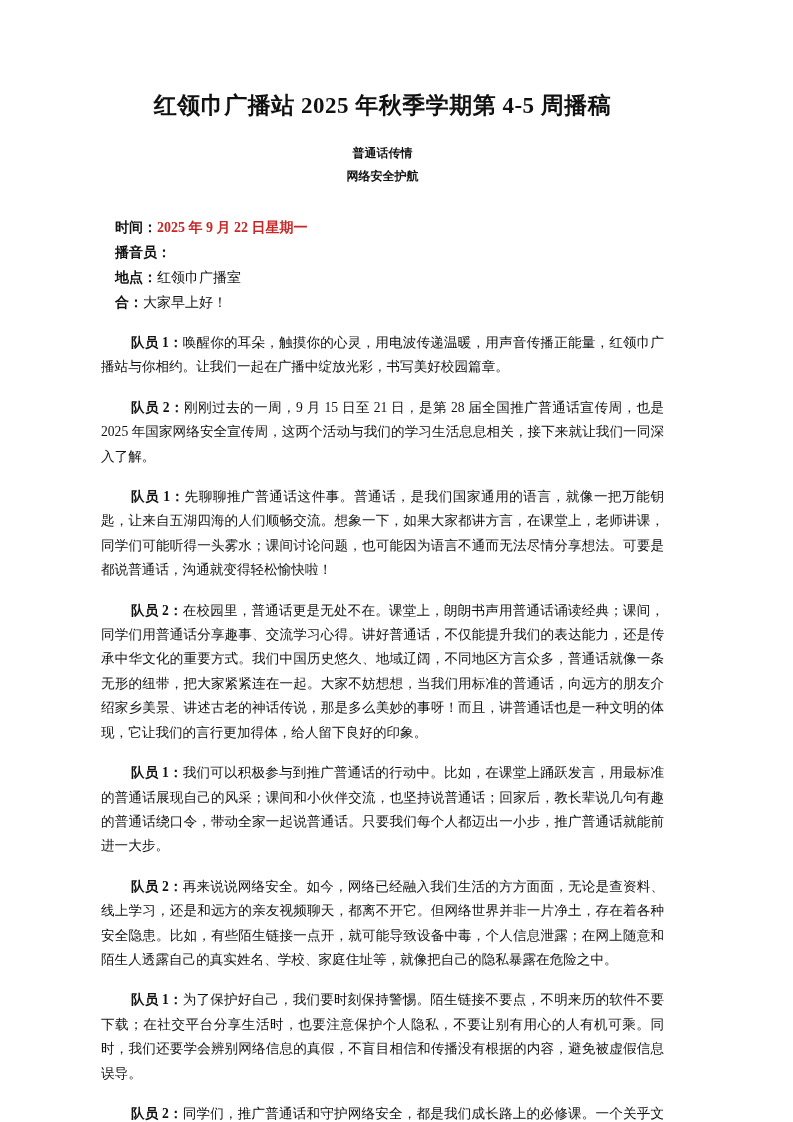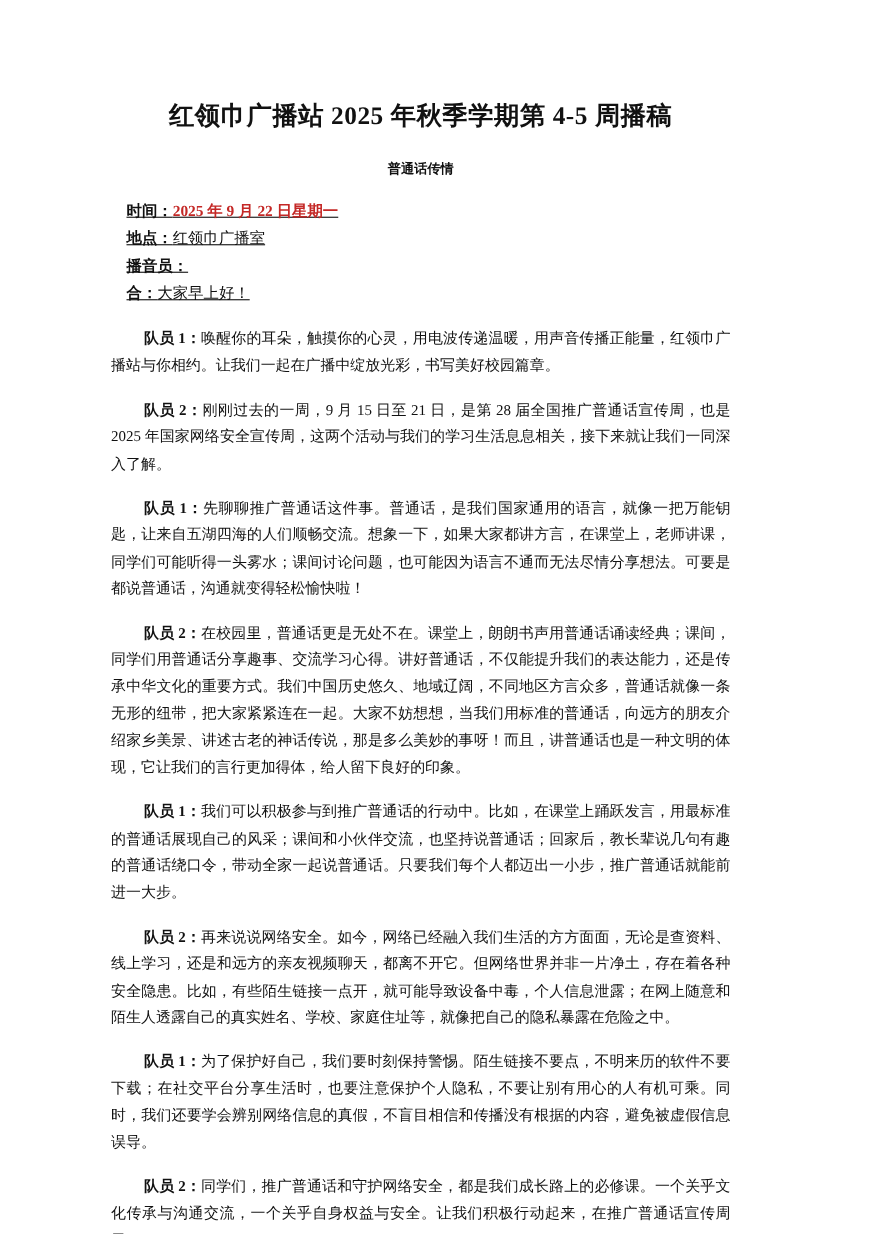--- a/index.html
+++ b/index.html
@@ -33,22 +33,21 @@
   .subtitle-block {
     margin-top: 20px;
     text-align: center;
   }
   .subtitle-line {
     font-size: 12px;
     font-weight: bold;
     line-height: 23px;
   }
   .meta-block {
-    margin-top: 15px;
-    text-decoration: underline;
+    margin-top: 27px;
   }
   .meta-row {
     font-size: 14px;
     line-height: 25px;
     padding-left: 30px;
   }
   .meta-label {
     font-weight: bold;
   }
   .meta-value {
@@ -73,31 +72,32 @@
 </style>
 </head>
 <body>
 
 <div class="page">
 
   <h1 class="doc-title">红领巾广播站 2025 年秋季学期第 4-5 周播稿</h1>
 
   <div class="subtitle-block">
     <div class="subtitle-line">普通话传情</div>
+    <div class="subtitle-line">网络安全护航</div>
   </div>
 
   <div class="meta-block">
     <div class="meta-row accent-row">
       <span class="meta-label">时间：</span><span class="meta-value accent" style="color: rgb(196, 40, 38);">2025 年 9 月 22 日星期一</span>
     </div>
     <div class="meta-row">
-      <span class="meta-label">地点：</span><span class="meta-value">红领巾广播室</span>
+      <span class="meta-label">播音员：</span><span class="meta-value"></span>
     </div>
     <div class="meta-row">
-      <span class="meta-label">播音员：</span><span class="meta-value"></span>
+      <span class="meta-label">地点：</span><span class="meta-value">红领巾广播室</span>
     </div>
     <div class="meta-row">
       <span class="meta-label">合：</span><span class="meta-value">大家早上好！</span>
     </div>
   </div>
 
   <div class="body-block">
     <p class="body-para"><span class="speaker">队员 1：</span><span>唤醒你的耳朵，触摸你的心灵，用电波传递温暖，用声音传播正能量，红领巾广播站与你相约。让我们一起在广播中绽放光彩，书写美好校园篇章。</span></p>
     <p class="body-para"><span class="speaker">队员 2：</span><span>刚刚过去的一周，9 月 15 日至 21 日，是第 28 届全国推广普通话宣传周，也是 2025 年国家网络安全宣传周，这两个活动与我们的学习生活息息相关，接下来就让我们一同深入了解。</span></p>
     <p class="body-para"><span class="speaker">队员 1：</span><span>先聊聊推广普通话这件事。普通话，是我们国家通用的语言，就像一把万能钥匙，让来自五湖四海的人们顺畅交流。想象一下，如果大家都讲方言，在课堂上，老师讲课，同学们可能听得一头雾水；课间讨论问题，也可能因为语言不通而无法尽情分享想法。可要是都说普通话，沟通就变得轻松愉快啦！</span></p>

